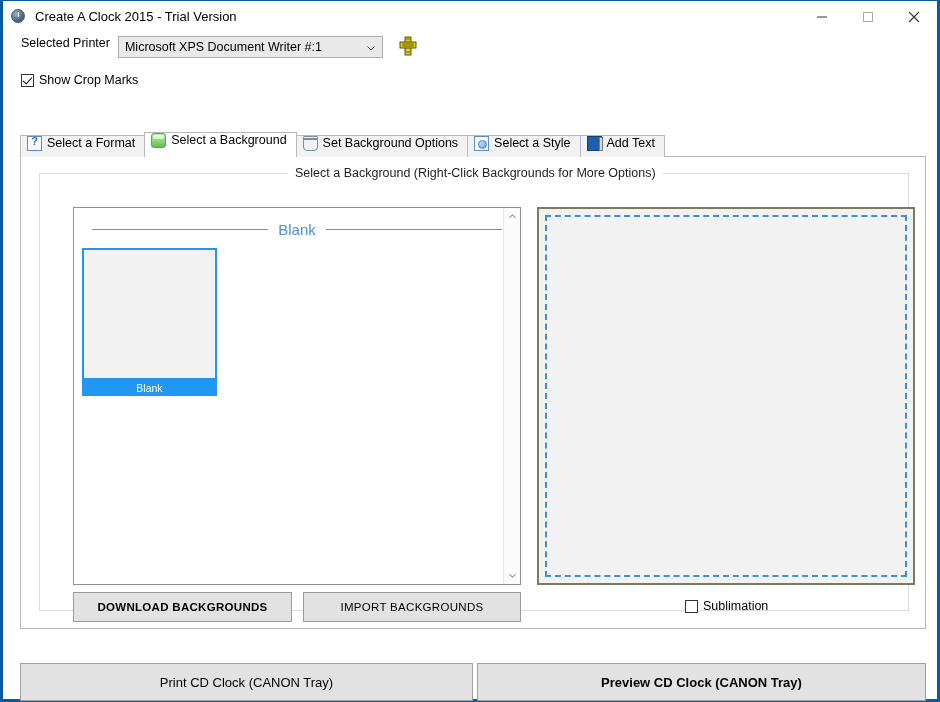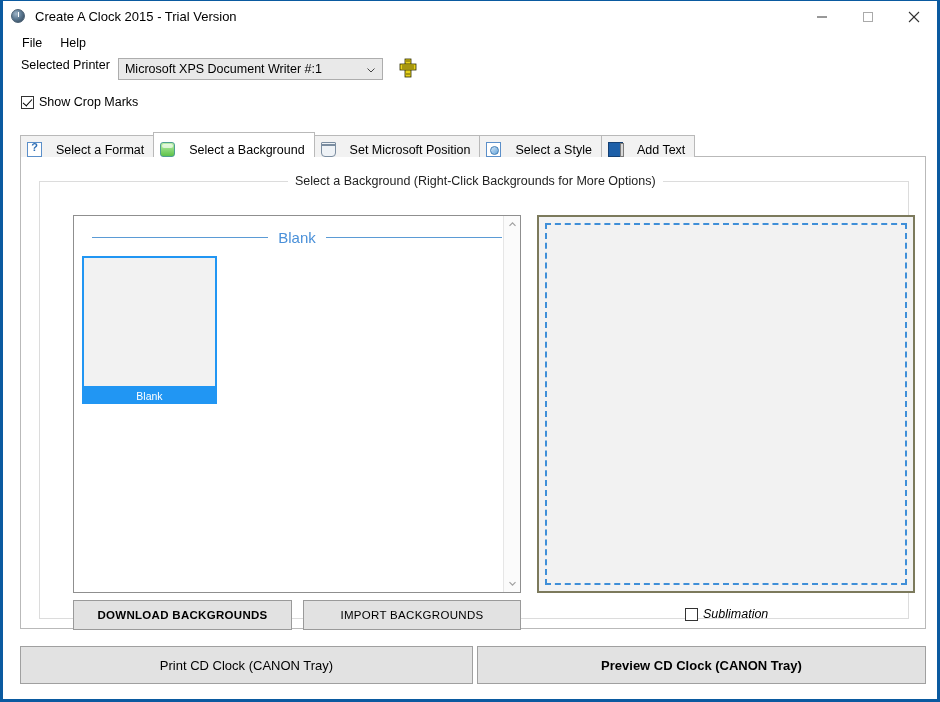--- a/index.html
+++ b/index.html
@@ -179,31 +179,30 @@
     left: 17px;
     top: 131px;
     display: flex;
     align-items: flex-end;
     height: 25px;
     z-index: 4;
   }
   .tab {
     height: 22px;
     display: flex;
-    align-items: flex-end;
+    align-items: flex-start;
     box-sizing: border-box;
     border: 1px solid #b9b9b9;
     border-bottom: none;
     background: #f2f2f2;
     padding: 0 9px 0 6px;
     margin-right: -1px;
     font-size: 12.5px;
     color: #000000;
     white-space: nowrap;
-    gap: 9px;
   }
   .tab.active {
     height: 25px;
     background: #ffffff;
     border-color: #b9b9b9;
     z-index: 5;
     position: relative;
   }
   .tab .ticon {
     width: 15px; height: 15px;
@@ -295,21 +294,21 @@
     top: 155px;
     width: 906px;
     height: 473px;
     box-sizing: border-box;
     border: 1px solid #b9b9b9;
     background: #ffffff;
   }
   #groupbox {
     position: absolute;
     left: 18px;
-    top: 24px;
+    top: 16px;
     width: 870px;
     height: 438px;
     box-sizing: border-box;
     border: 1px solid #dcdcdc;
     background: #ffffff;
   }
   #groupbox-title {
     position: absolute;
     left: 248px;
     top: -8px;
@@ -443,34 +442,33 @@
     top: 418px;
     width: 218px;
     height: 30px;
   }
   #sublimation-row {
     position: absolute;
     left: 645px;
     top: 425px;
     display: flex;
     align-items: center;
-    font-style: italic;
   }
 
   
   #bottom-bar {
     position: absolute;
     left: 0;
     top: 640px;
     width: 934px;
     height: 62px;
   }
   .actionbtn {
     position: absolute;
-    top: 5px;
+    top: 22px;
     height: 38px;
     box-sizing: border-box;
     border: 1px solid #a0a0a0;
     background: #e2e2e2;
     display: flex;
     align-items: center;
     justify-content: center;
     font-size: 13px;
     color: #000000;
   }
@@ -500,24 +498,20 @@
       </div>
       <div class="wc">
         <svg width="12" height="12" viewBox="0 0 12 12">
             <line x1="1" y1="1" x2="11" y2="11" stroke="#333" stroke-width="1.1"></line>
             <line x1="11" y1="1" x2="1" y2="11" stroke="#333" stroke-width="1.1"></line>
           </svg>
       </div>
     </div>
   </div>
 
-  <div id="menubar">
-    <div class="menu-item">File</div>
-    <div class="menu-item">Help</div>
-  </div>
 
   <div id="printer-row">
     <div id="printer-label">Selected Printer</div>
     <div id="printer-combo">
       <div id="printer-combo-value">Microsoft XPS Document Writer #:1</div>
       <div id="printer-combo-arrow">
         <svg width="10" height="10" viewBox="0 0 10 10">
             <polyline points="1.5,3.5 5,7 8.5,3.5" fill="none" stroke="#444" stroke-width="1"></polyline>
           </svg>
       </div>
@@ -543,21 +537,21 @@
     <div class="tab">
       <span class="ticon ic-format"></span>
       <span>Select a Format</span>
     </div>
     <div class="tab active">
       <span class="ticon ic-background"></span>
       <span>Select a Background</span>
     </div>
     <div class="tab">
       <span class="ticon ic-position"></span>
-      <span>Set Microsoft Position</span>
+      <span>Set Background Options</span>
     </div>
     <div class="tab">
       <span class="ticon ic-style"></span>
       <span>Select a Style</span>
     </div>
     <div class="tab">
       <span class="ticon ic-text"></span>
       <span>Add Text</span>
     </div>
   </div>

